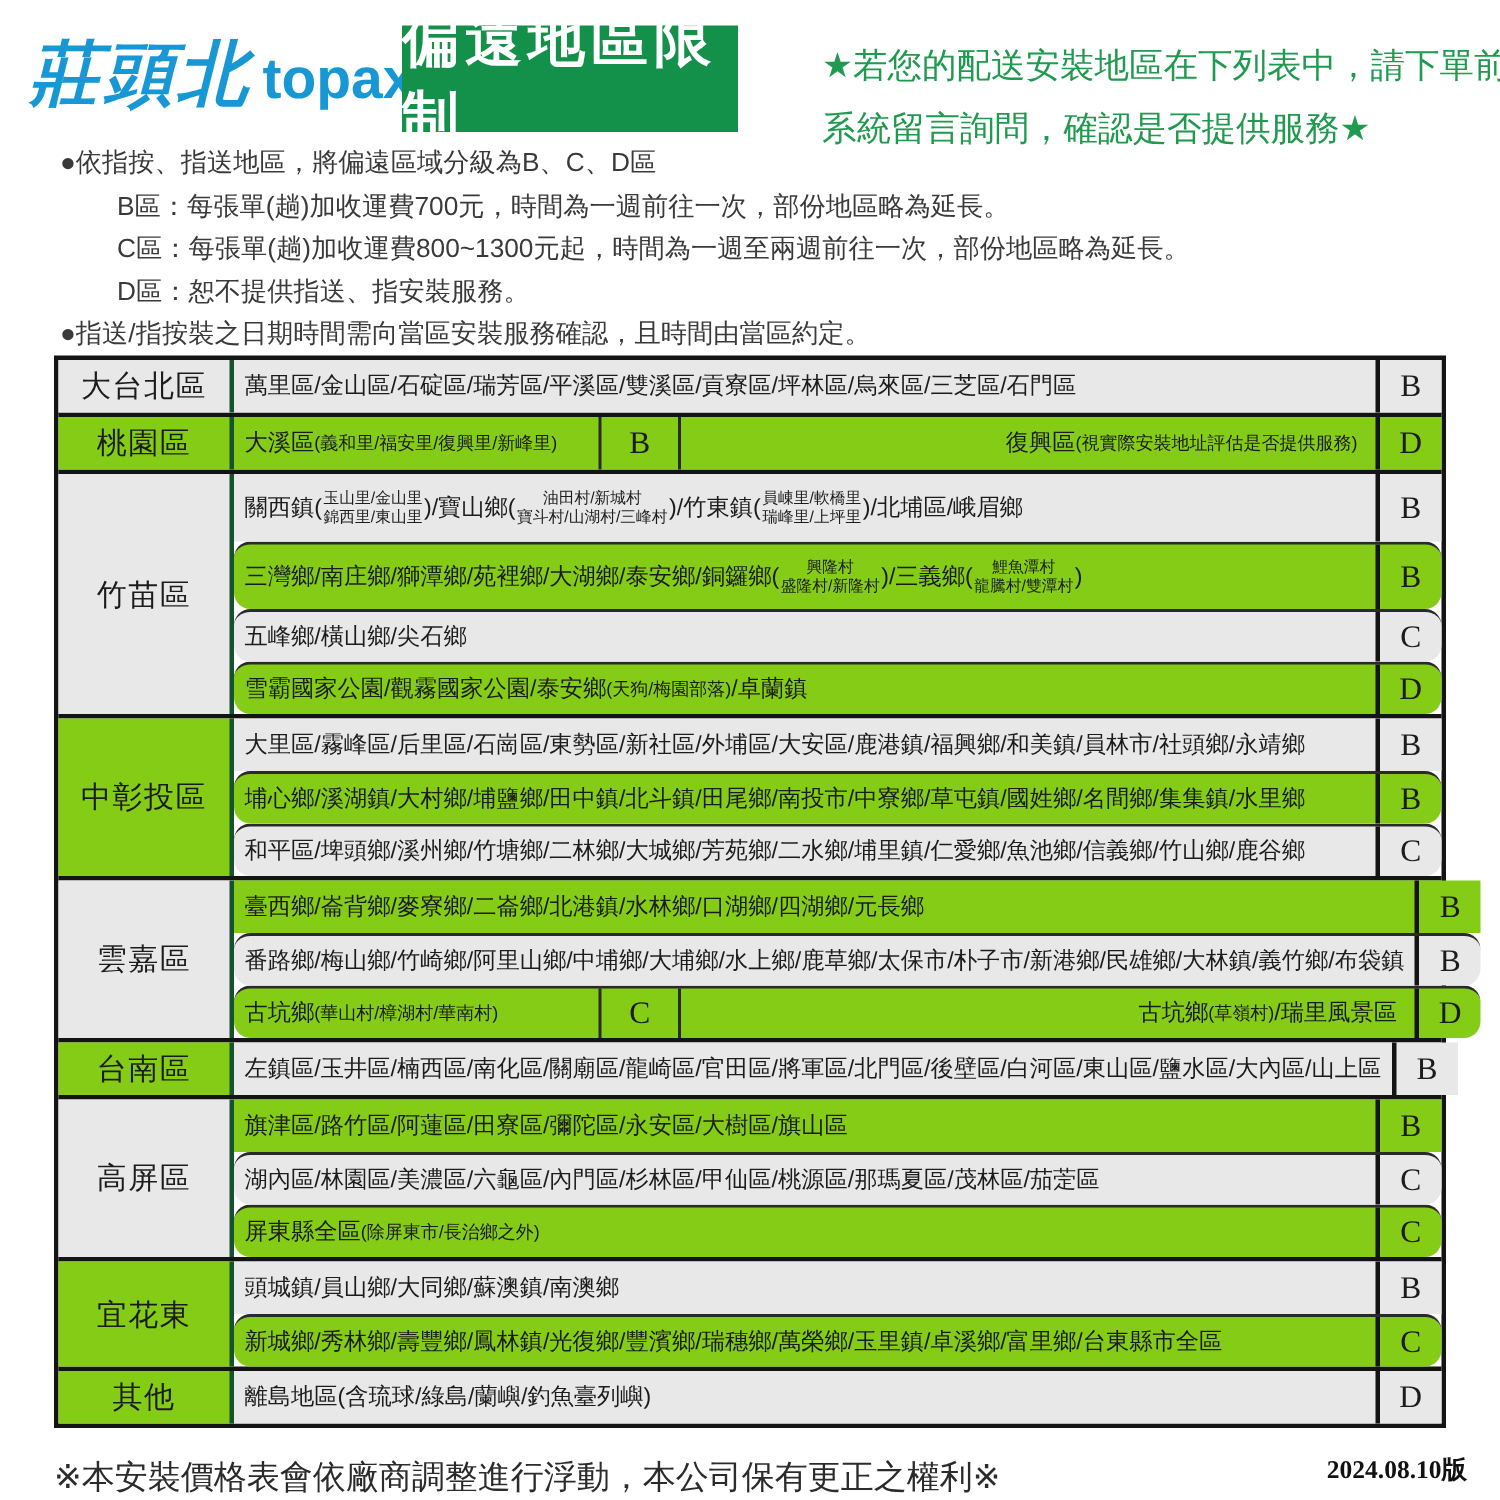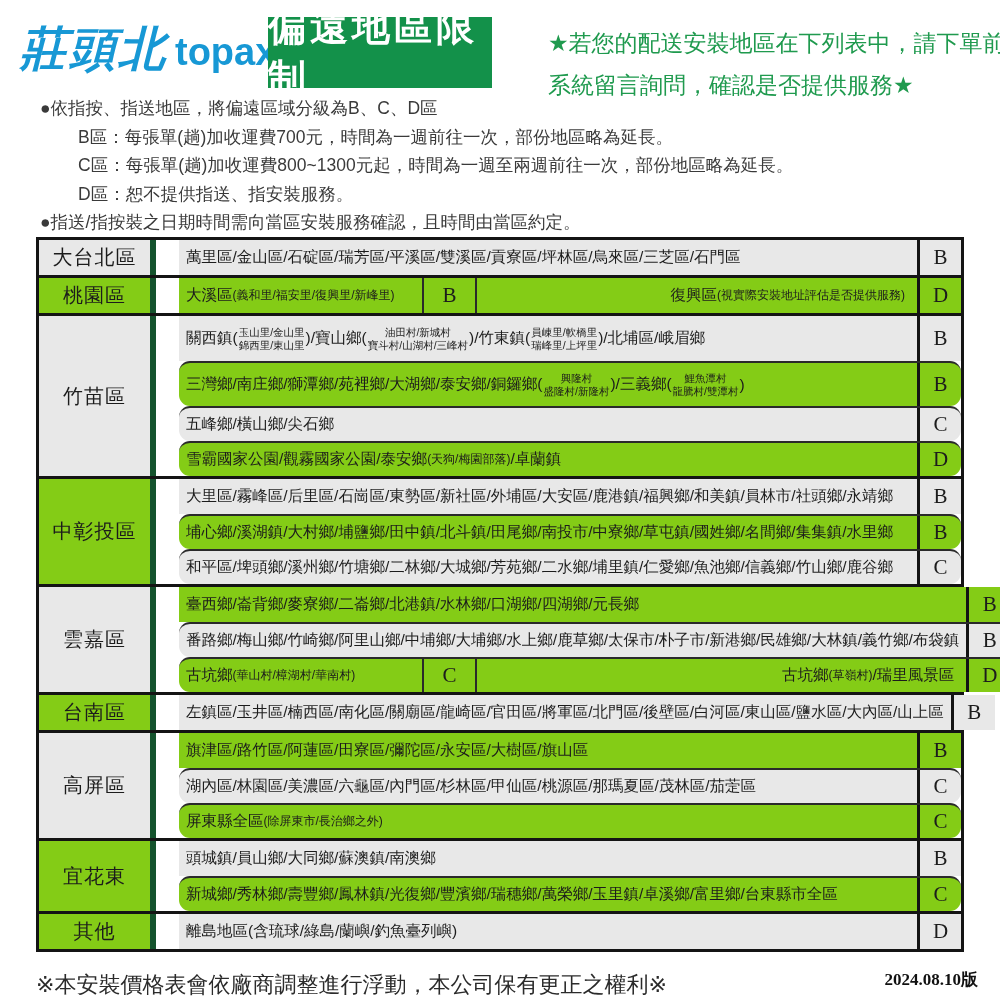--- a/index.html
+++ b/index.html
@@ -35,25 +35,25 @@
   .note { line-height: 28.5px; white-space: nowrap; }
   .note.indent { padding-left: 38px; }
   
   .rtable {
     position: absolute; left: 36px; top: 237px; width: 928px;
     border: 3px solid #141414;
   }
   .group { display: flex; align-items: stretch; }
   .group + .group { border-top: 3px solid #141414; }
   .glabel {
-    flex: 0 0 117px; border-right: 6px solid #14532d;
+    flex: 0 0 117px; border-right: 3px solid #14532d;
     display: flex; align-items: center; justify-content: center;
     font-size: 20px; letter-spacing: 1px;
   }
-  .grows { flex: 1; display: flex; flex-direction: column; margin-left: 23px; }
+  .grows { flex: 1; display: flex; flex-direction: column; }
   .row { display: flex; align-items: stretch; min-height: 35px; flex: 1; }
   .row + .row { border-top: 2px solid #2a2a2a; border-radius: 11px; }
   .row.tall { min-height: 45px; }
   .cell {
     flex: 1; display: flex; align-items: center; flex-wrap: nowrap;
     padding: 2px 7px; font-size: 15.5px; white-space: nowrap; overflow: hidden;
   }
   .cell.fixed { flex: 0 0 243px; }
   .cell.right { justify-content: flex-end; padding-right: 12px; padding-left: 24px; }
   .grade {

